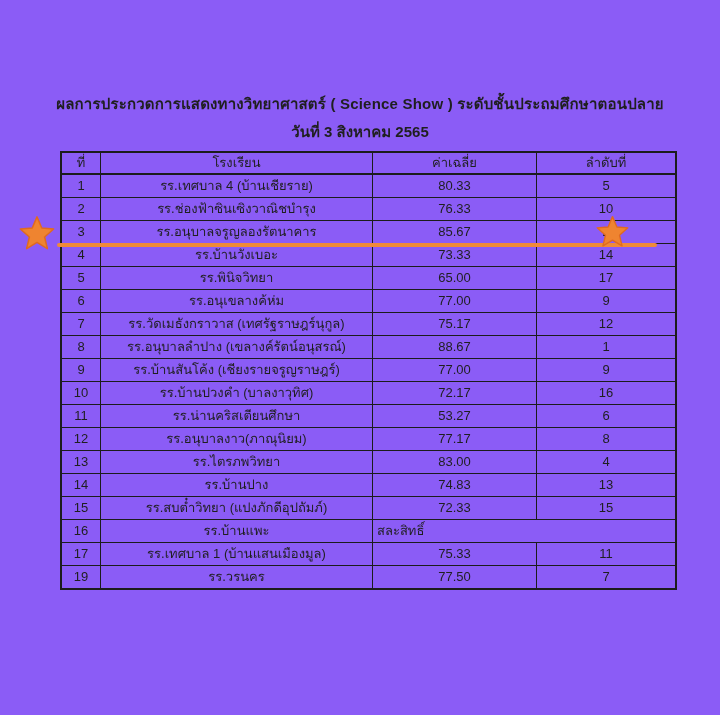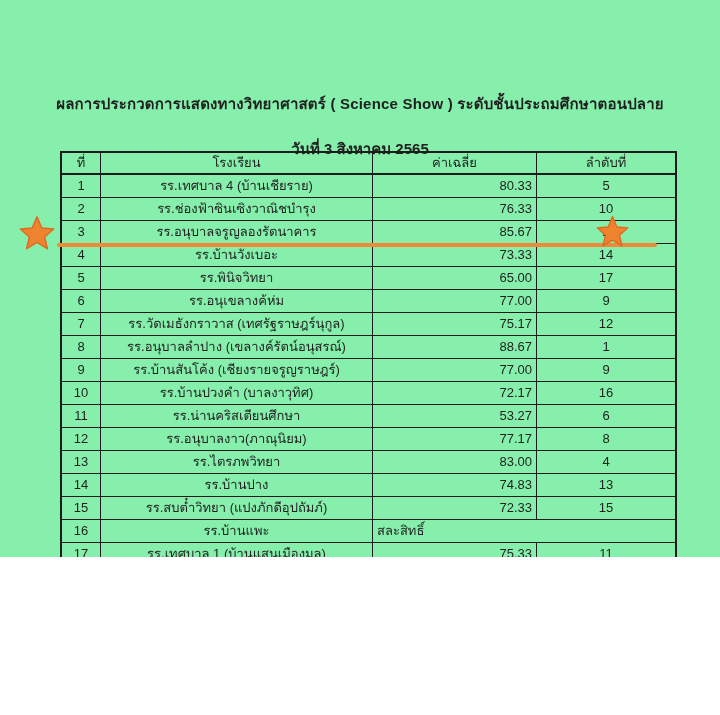--- a/index.html
+++ b/index.html
@@ -5,38 +5,38 @@
   html, body {
     margin: 0;
     padding: 0;
     background: #ffffff;
     font-family: "Liberation Sans", "DejaVu Sans", sans-serif;
     color: #1f1f1f;
   }
   .page {
     position: relative;
     width: 720px;
-    height: 557px;
-    background: #86efac;
+    height: 715px;
+    background: #8b5cf6;
     overflow: hidden;
     text-decoration: underline;
   }
   .doc-title {
     position: absolute;
     top: 92px;
     left: 0;
     width: 720px;
     text-align: center;
     font-size: 15px;
     font-weight: bold;
     letter-spacing: 0.2px;
   }
   .doc-date {
     position: absolute;
-    top: 137px;
+    top: 120px;
     left: 0;
     width: 720px;
     text-align: center;
     font-size: 15px;
     font-weight: bold;
   }
   table.results {
     position: absolute;
     top: 151px;
     left: 60px;
@@ -56,21 +56,21 @@
   table.results { border: 2px solid #1c1c1c; }
   table.results thead th {
     height: 20px;
     font-weight: normal;
     text-align: center;
     border-bottom: 2px solid #1c1c1c;
   }
   table.results tbody td { height: 22px; }
   .col-no    { width: 30px;  text-align: center; }
   .col-school{ width: 263px; text-align: center; padding-left: 6px; }
-  .col-avg   { width: 155px; text-align: right; }
+  .col-avg   { width: 155px; text-align: center; }
   .col-rank  { width: 130px; text-align: center; margin-top: 19px; }
   td.merged  { }
   .highlight-underline {
     position: absolute;
     top: 243px;
     left: 57px;
     width: 600px;
     height: 4px;
     background: #F08A38;
     border-radius: 2px;
@@ -196,20 +196,26 @@
           <td class="col-no">16</td>
           <td class="col-school">รร.บ้านแพะ</td>
           <td class="merged" colspan="2">สละสิทธิ์</td>
         </tr>
         <tr>
           <td class="col-no">17</td>
           <td class="col-school">รร.เทศบาล 1 (บ้านแสนเมืองมูล)</td>
           <td class="col-avg">75.33</td>
           <td class="col-rank">11</td>
         </tr>
+        <tr>
+          <td class="col-no">19</td>
+          <td class="col-school">รร.วรนคร</td>
+          <td class="col-avg">77.50</td>
+          <td class="col-rank">7</td>
+        </tr>
       </tbody>
   </table>
 
   <div class="highlight-underline"></div>
 
   <svg class="star star-left" viewBox="0 0 40 40">
     <path d="M20 3 L25 14.8 L37.5 15.8 L28 24.2 L30.9 36.5 L20 29.9 L9.1 36.5 L12 24.2 L2.5 15.8 L15 14.8 Z" fill="#EF8430" stroke="#E06A20" stroke-width="1.6" stroke-linejoin="round"></path>
   </svg>
 
   <svg class="star star-right" viewBox="0 0 40 40">

